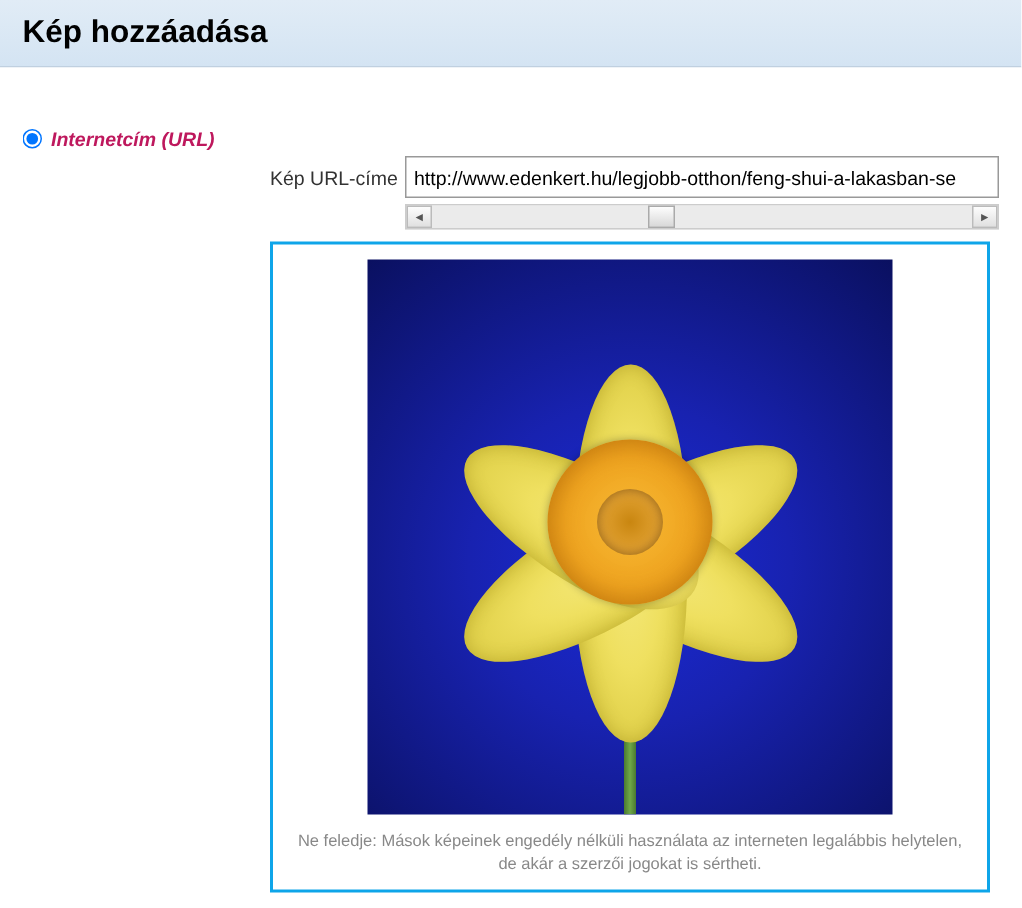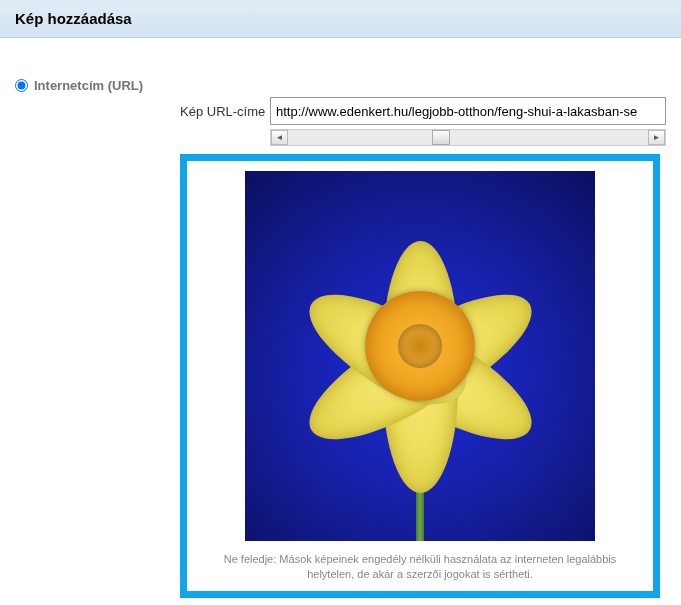--- a/index.html
+++ b/index.html
@@ -9,21 +9,21 @@
       background: #fff;
       width: 681px;
       height: 605px;
       overflow: hidden;
     }
     .dialog-header {
       background: linear-gradient(#e1ecf6, #d4e4f3);
       border-bottom: 1px solid #c0d0e0;
       padding: 10px 15px;
       font-weight: bold;
-      font-size: 15px;
+      font-size: 21px;
       color: #000;
     }
     .dialog-body {
       display: flex;
       padding: 20px 15px 10px 15px;
       background: #fff;
     }
     .left-col {
       width: 165px;
       padding-top: 20px;
@@ -36,21 +36,22 @@
     }
     .radio-row input[type=radio] {
       margin-right: 6px;
     }
     .radio-label-link {
       color: #1155cc;
       text-decoration: underline;
     }
     .radio-label-bold {
       font-weight: bold;
-      color: #737373;
+      color: #be185d;
+      font-style: italic;
     }
     .right-col {
       flex: 1;
     }
     .url-row {
       display: flex;
       align-items: center;
       margin-bottom: 4px;
       margin-top: 39px;
     }
@@ -93,21 +94,21 @@
     }
     .hscroll-thumb {
       position: absolute;
       left: 40%;
       width: 18px;
       height: 100%;
       background: linear-gradient(#fdfdfd, #d8d8d8);
       border: 1px solid #aaa;
     }
     .preview-box {
-      border: 7px solid #0ea5e9;
+      border: 2px solid #0ea5e9;
       padding: 5px;
       text-align: center;
       width: 480px;
     }
     .preview-image {
       width: 350px;
       height: 370px;
       margin: 5px auto;
       display: block;
       background: radial-gradient(circle at 50% 55%, #1a2bd8 0%, #1822b0 40%, #0a1060 100%);

